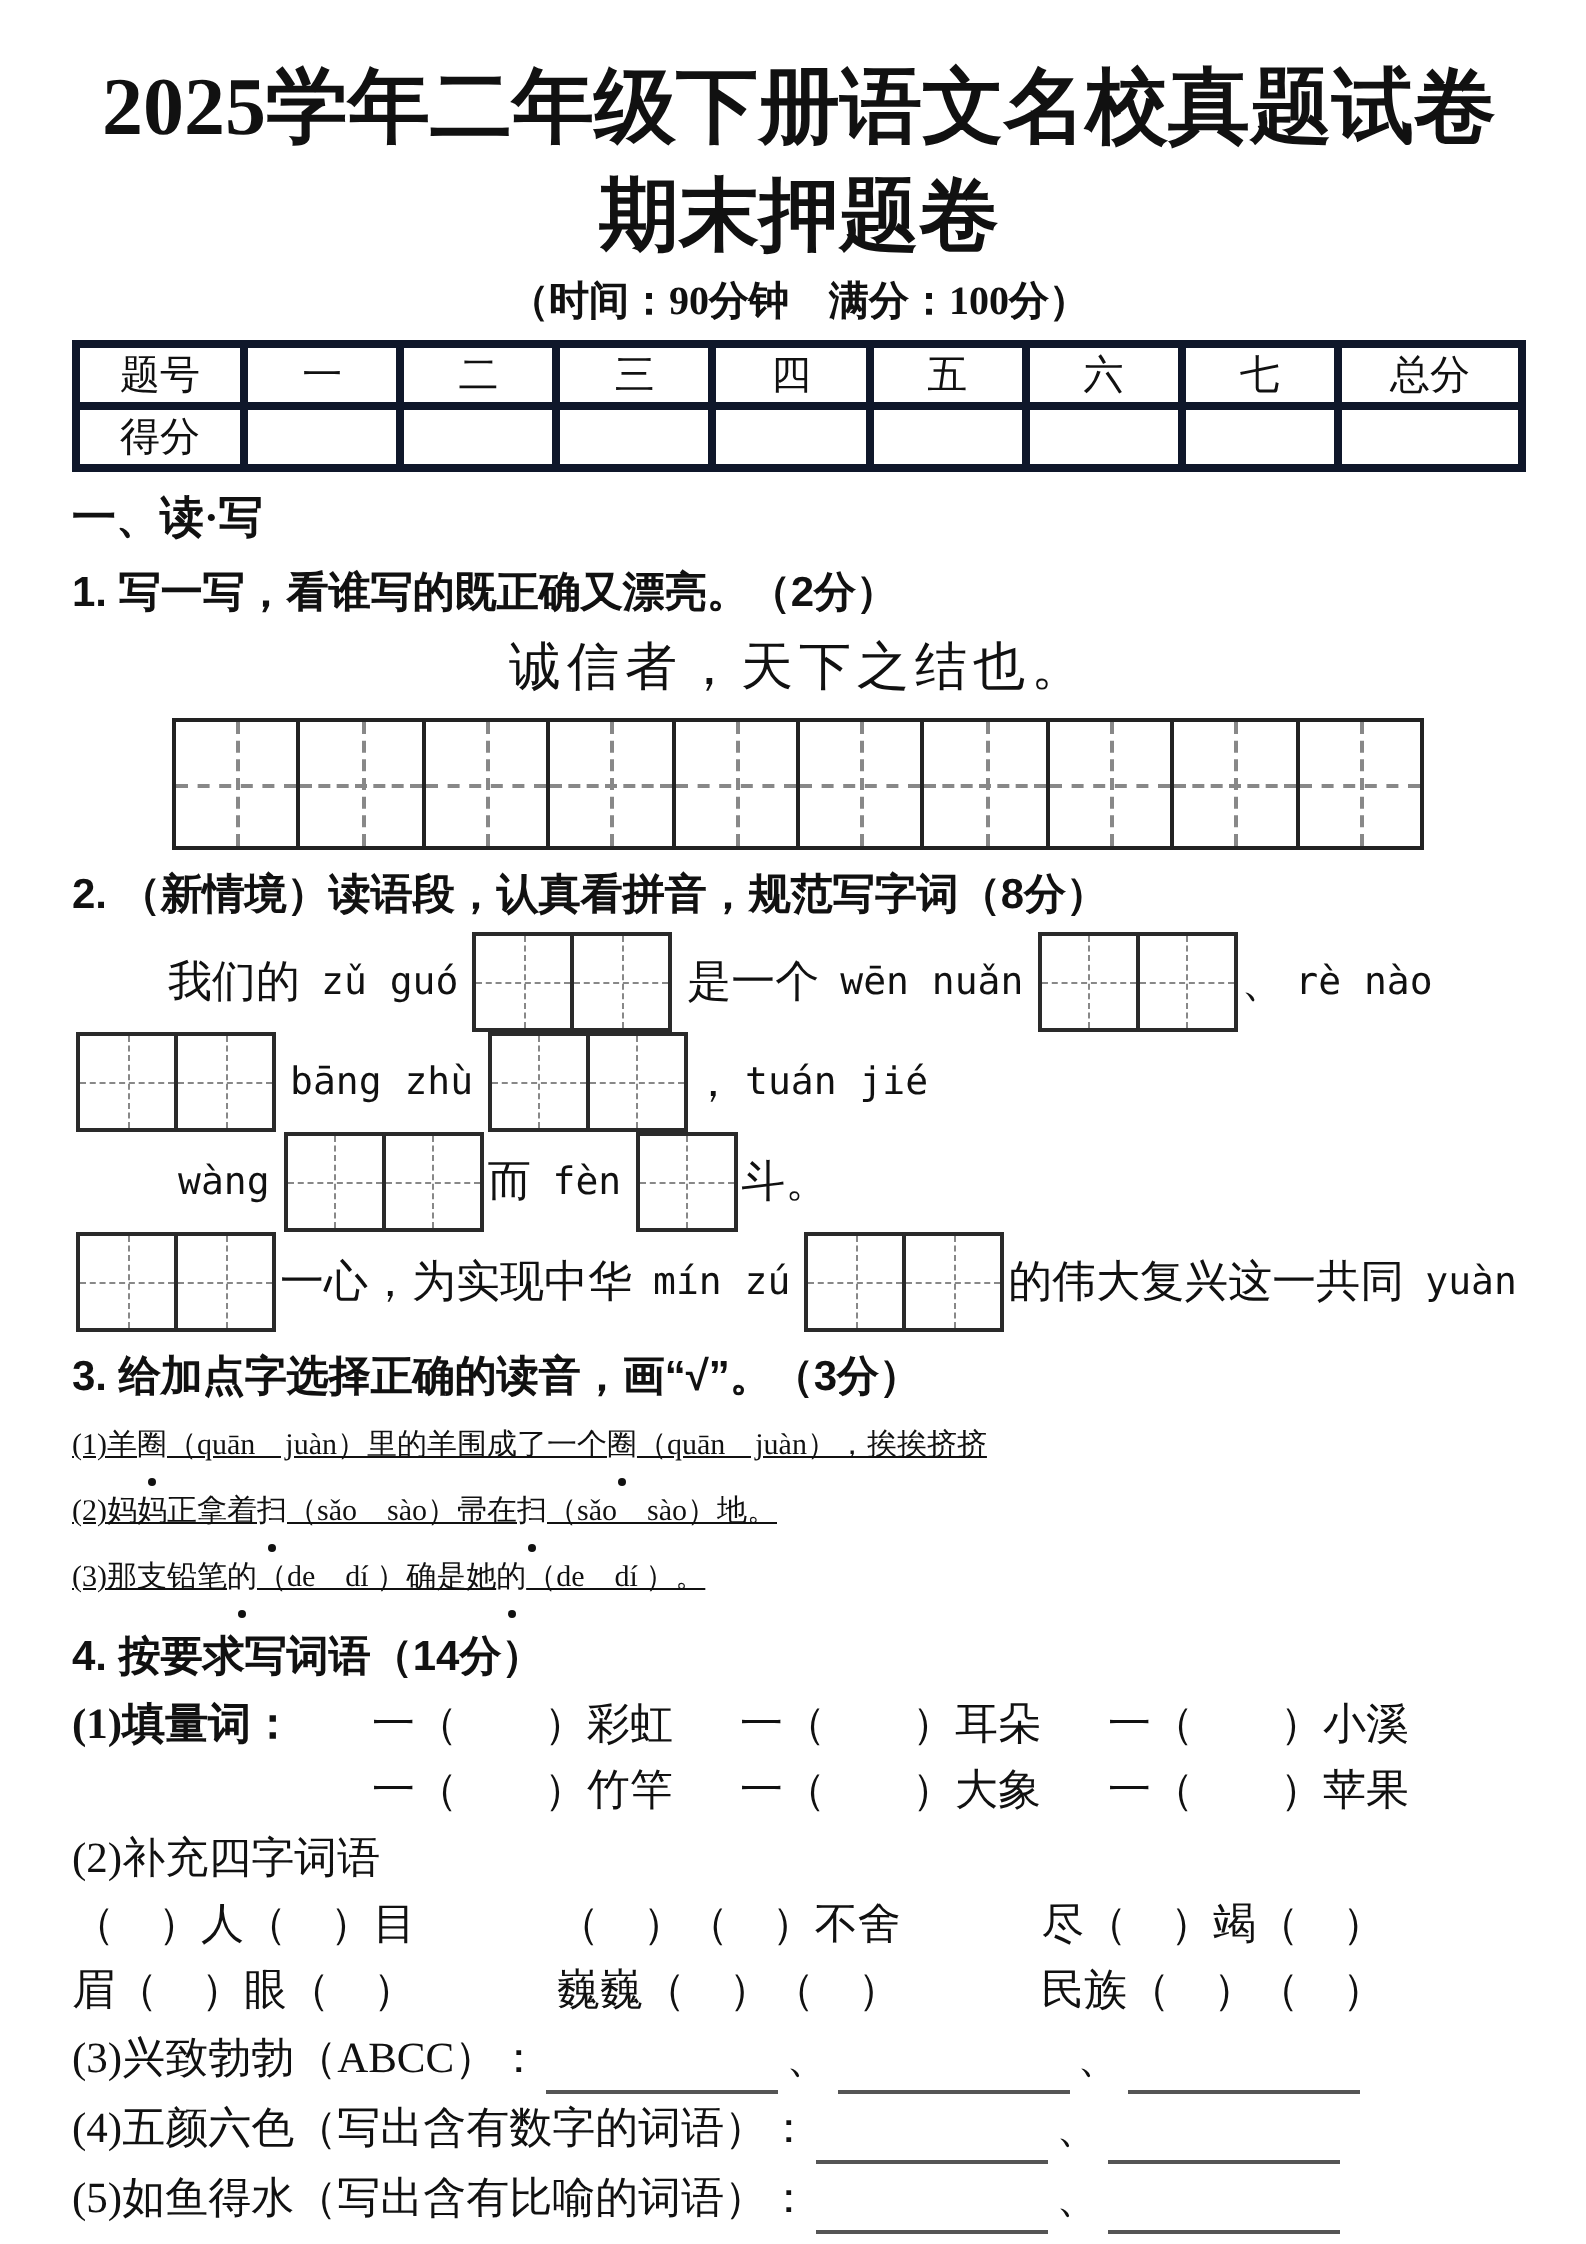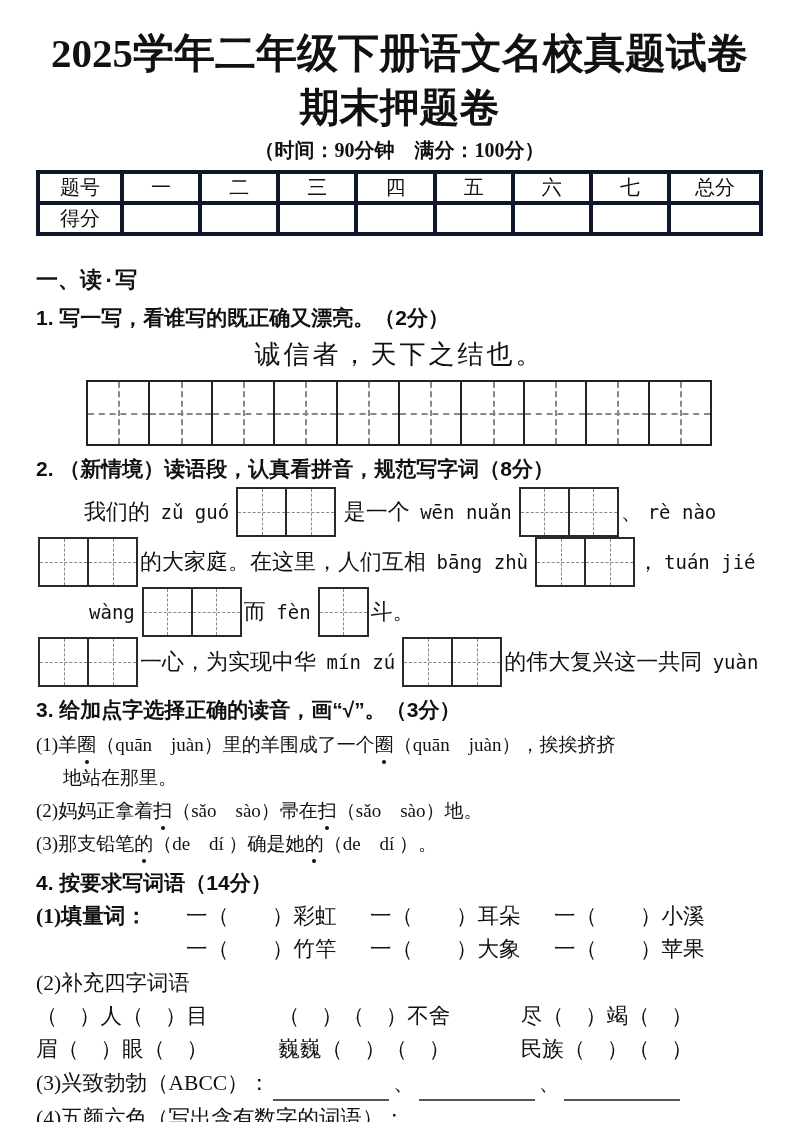--- a/index.html
+++ b/index.html
@@ -10,22 +10,22 @@
   .title{font-size:41px;font-weight:700;text-align:center;margin:8px 0 0;line-height:1.25;
          font-family:"Liberation Serif","DejaVu Serif",serif;}
   .subtitle{font-size:40px;font-weight:700;text-align:center;margin:4px 0 0;line-height:1.25;}
   .info{font-size:20px;font-weight:600;text-align:center;margin-top:4px;}
 
   table.score{width:100%;border-collapse:collapse;table-layout:fixed;margin-top:6px;}
   table.score td{border:4px solid #0f172a;height:26px;text-align:center;font-size:20px;padding:0;}
   table.score tr td:first-child{width:80px;}
   table.score tr td:last-child{width:88px;}
 
-  .sec-head{font-size:22px;font-weight:700;margin-top:29px;
-            font-family:Liberation Mono, monospace;}
+  .sec-head{font-size:22px;font-weight:700;margin-top:8px;
+            font-family:Liberation Serif, serif;}
   .q-label{font-size:21px;font-weight:700;margin-top:9px;line-height:1.35;
            font-family:"Liberation Sans","DejaVu Sans",sans-serif;}
 
   .copy-sentence{font-size:26px;text-align:center;margin-top:4px;letter-spacing:3px;}
 
   .write-grid{display:flex;width:max-content;border:2px solid #222;margin:8px 0 0 50px;}
   .gcell{width:60.4px;height:62px;position:relative;border-left:2px solid #222;}
   .gcell:first-child{border-left:none;}
   .gcell::before{content:'';position:absolute;left:50%;top:0;bottom:0;border-left:2px dashed #888;}
   .gcell::after{content:'';position:absolute;top:50%;left:0;right:0;border-top:2px dashed #888;}
@@ -35,21 +35,21 @@
   .q2-line.indent{padding-left:48px;}
   .cn{white-space:pre;}
   .py{font-family:"DejaVu Sans Mono",monospace;font-size:19px;white-space:pre;padding:0 5px;}
   .wbox{display:inline-flex;height:46px;border:2px solid #2a2a2a;flex-shrink:0;margin:0 2px;}
   .wcell{width:47px;position:relative;border-left:2px solid #2a2a2a;}
   .wcell:first-child{border-left:none;}
   .wcell::before{content:'';position:absolute;left:50%;top:0;bottom:0;border-left:1.5px dashed #888;}
   .wcell::after{content:'';position:absolute;top:50%;left:0;right:0;border-top:1.5px dashed #888;}
 
   .q3-wrap{margin-top:4px;}
-  .q3-line{font-size:19px;line-height:33px;white-space:pre-wrap;}
+  .q3-line{font-size:15px;line-height:33px;white-space:pre-wrap;text-decoration:underline;}
   .q3-line.cont{padding-left:27px;}
   .dchar{position:relative;display:inline-block;}
   .dchar::after{content:'';position:absolute;left:50%;margin-left:-2px;bottom:-3px;
                 width:4px;height:4px;border-radius:50%;background:#111;}
 
   .q4-wrap{margin-top:2px;}
   .q4-row{display:flex;font-size:21.5px;line-height:33px;}
   .q4-prefix{width:150px;flex-shrink:0;white-space:pre;font-weight:bold;}
   .q4-prefix.ghost{visibility:hidden;}
   .q4-pair{width:184px;white-space:pre;}
@@ -128,21 +128,20 @@
           <span class="wcell"></span>
         </span>
         <span class="cn">、</span>
         <span class="py">rè nào</span>
       </div>
       <div class="q2-line">
         <span class="wbox">
           <span class="wcell"></span>
           <span class="wcell"></span>
         </span>
-        <span class="cn">的大家庭。在这里，人们互相 </span>
         <span class="py">bāng zhù</span>
         <span class="wbox">
           <span class="wcell"></span>
           <span class="wcell"></span>
         </span>
         <span class="cn">，</span>
         <span class="py">tuán jié</span>
       </div>
       <div class="q2-line indent">
         <span class="py">wàng</span>
@@ -169,21 +168,20 @@
           <span class="wcell"></span>
         </span>
         <span class="cn">的伟大复兴这一共同 </span>
         <span class="py">yuàn</span>
       </div>
     </div>
 
   <div class="q-label">3. 给加点字选择正确的读音，画“√”。（3分）</div>
   <div class="q3-wrap" id="q3-items">
       <div class="q3-line"><span class="cn">(1)羊</span><span class="cn dchar">圈</span><span class="cn">（quān　juàn）里的羊围成了一个</span><span class="cn dchar">圈</span><span class="cn">（quān　juàn），挨挨挤挤</span></div>
-      <div class="q3-line cont"><span class="cn">地站在那里。</span></div>
       <div class="q3-line"><span class="cn">(2)妈妈正拿着</span><span class="cn dchar">扫</span><span class="cn">（sǎo　sào）帚在</span><span class="cn dchar">扫</span><span class="cn">（sǎo　sào）地。</span></div>
       <div class="q3-line"><span class="cn">(3)那支铅笔</span><span class="cn dchar">的</span><span class="cn">（de　dí ）确是她</span><span class="cn dchar">的</span><span class="cn">（de　dí ）。</span></div>
     </div>
 
   <div class="q-label">4. 按要求写词语（14分）</div>
   <div class="q4-wrap" id="q4-body">
       <div class="q4-row">
         <span class="q4-prefix">(1)填量词：</span>
         <span class="q4-pair">一（　　）彩虹</span>
         <span class="q4-pair">一（　　）耳朵</span>

